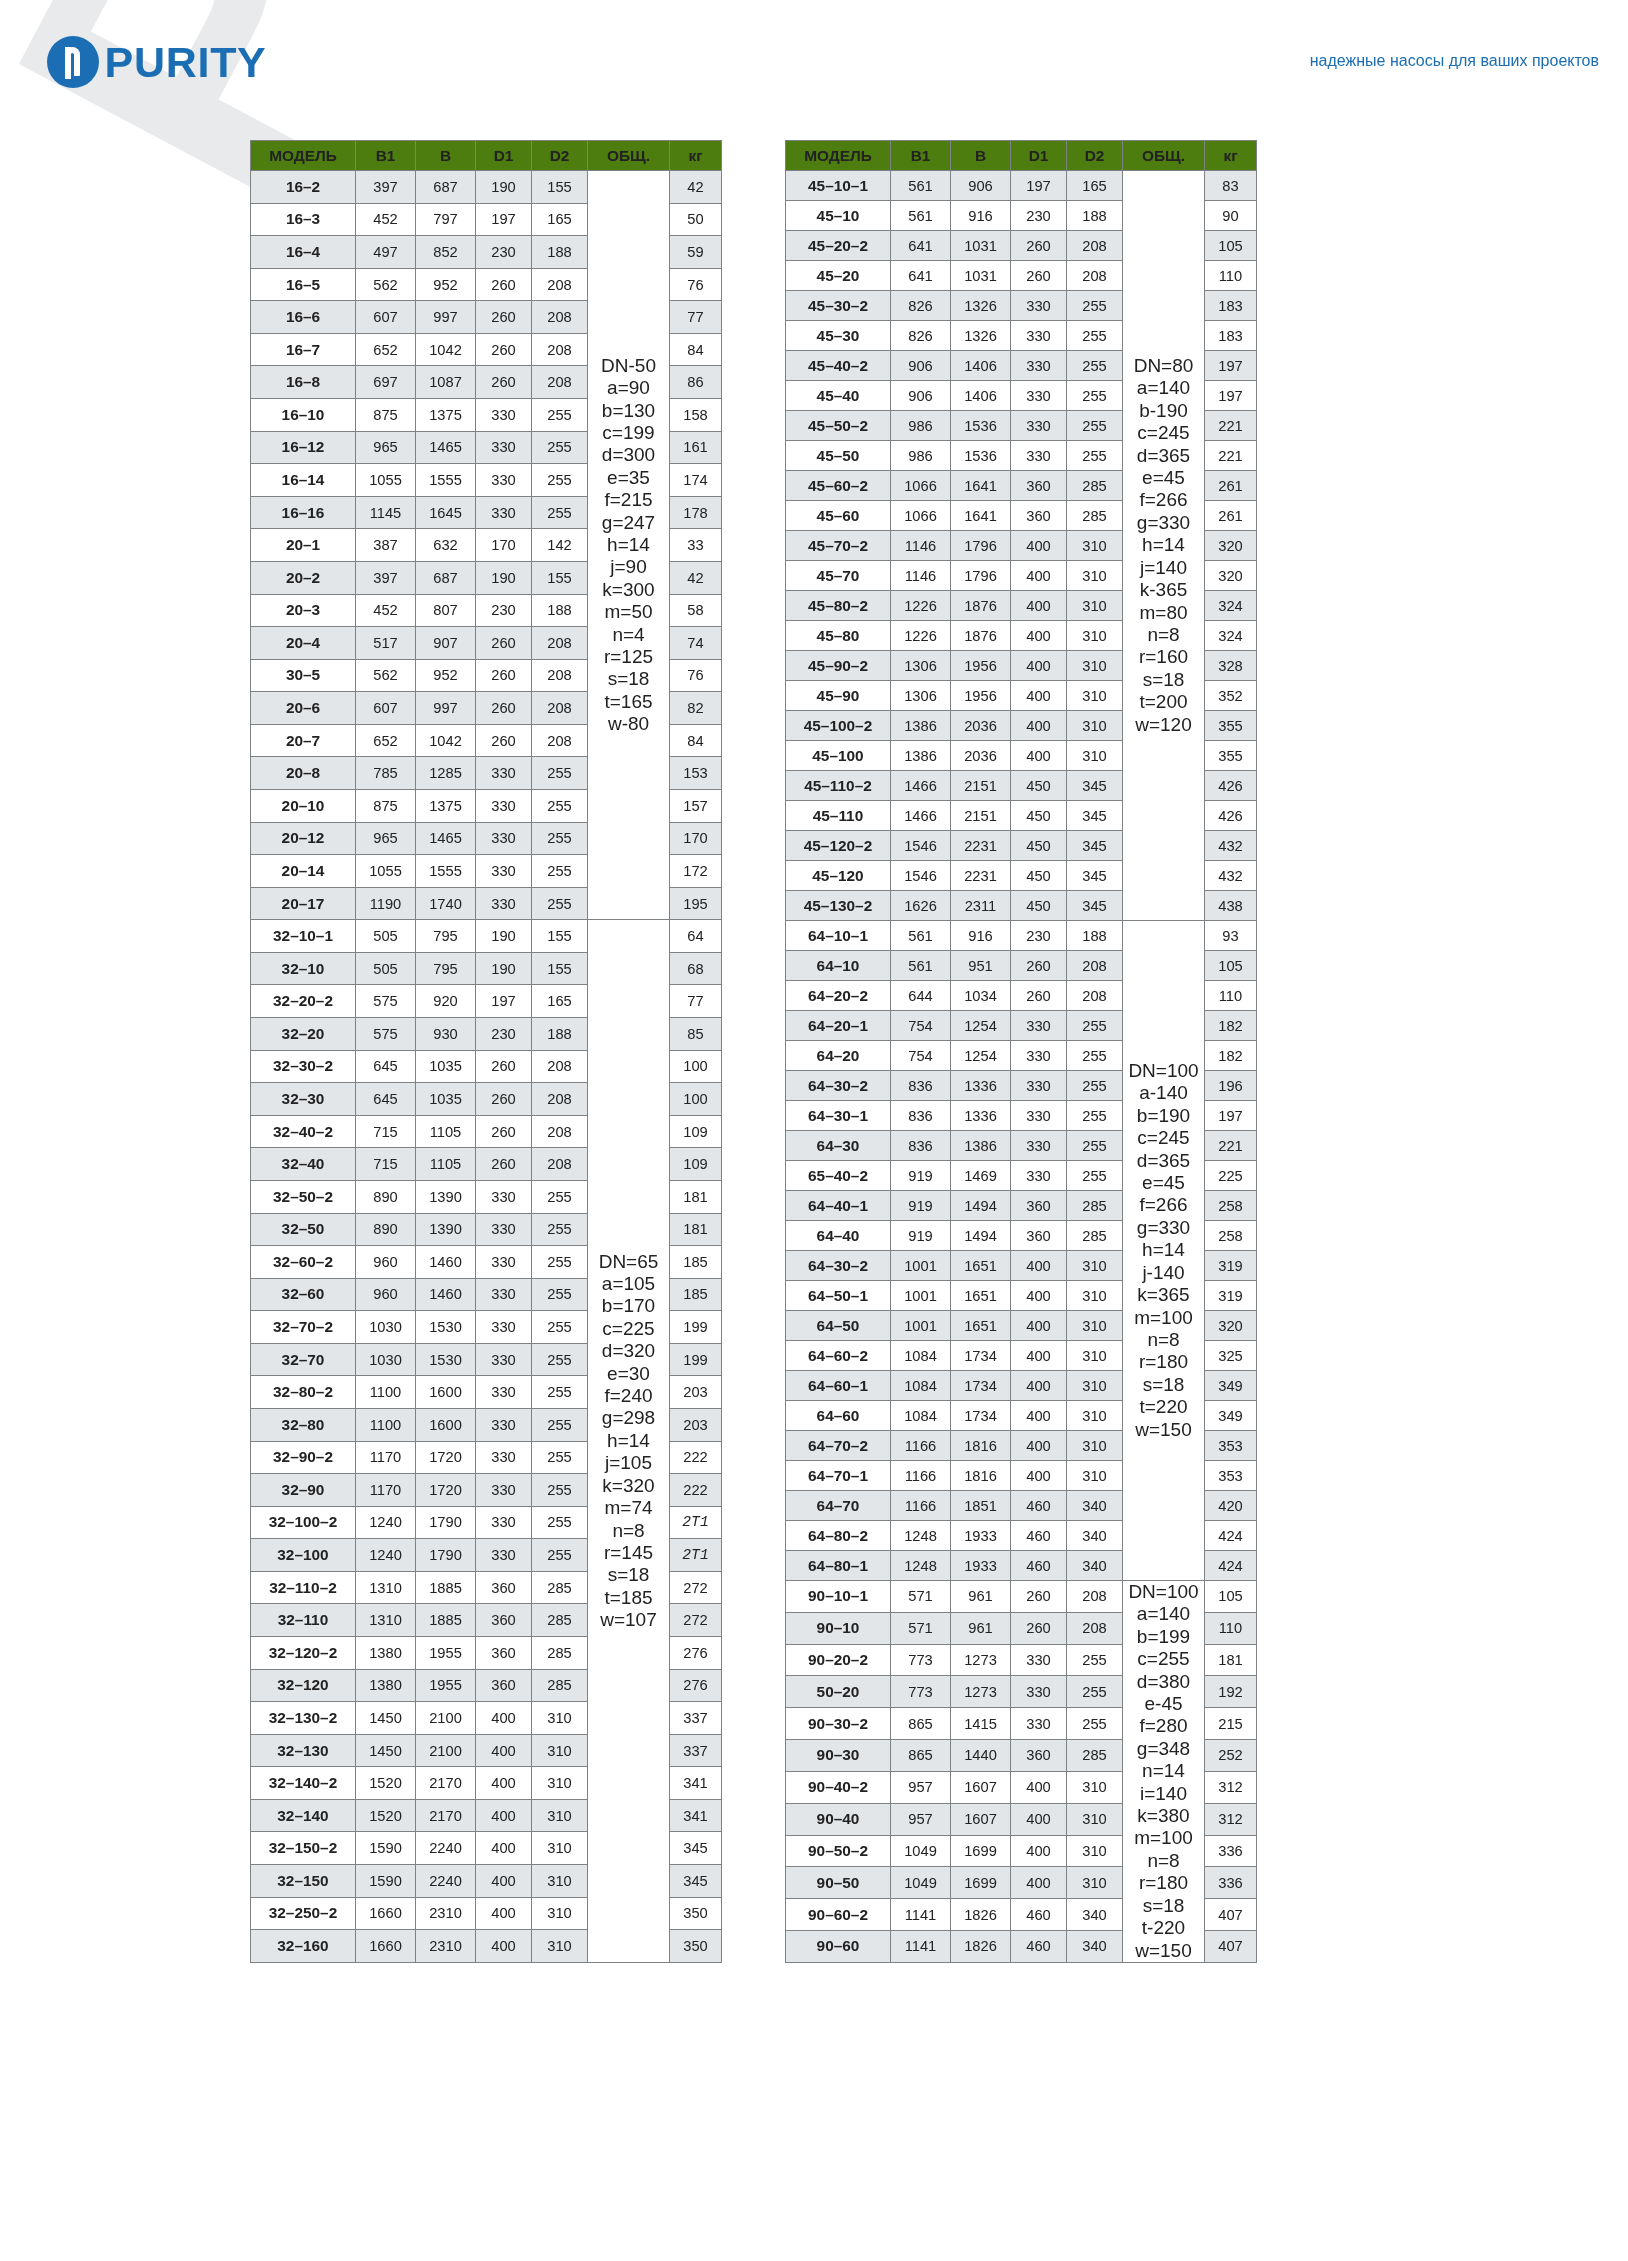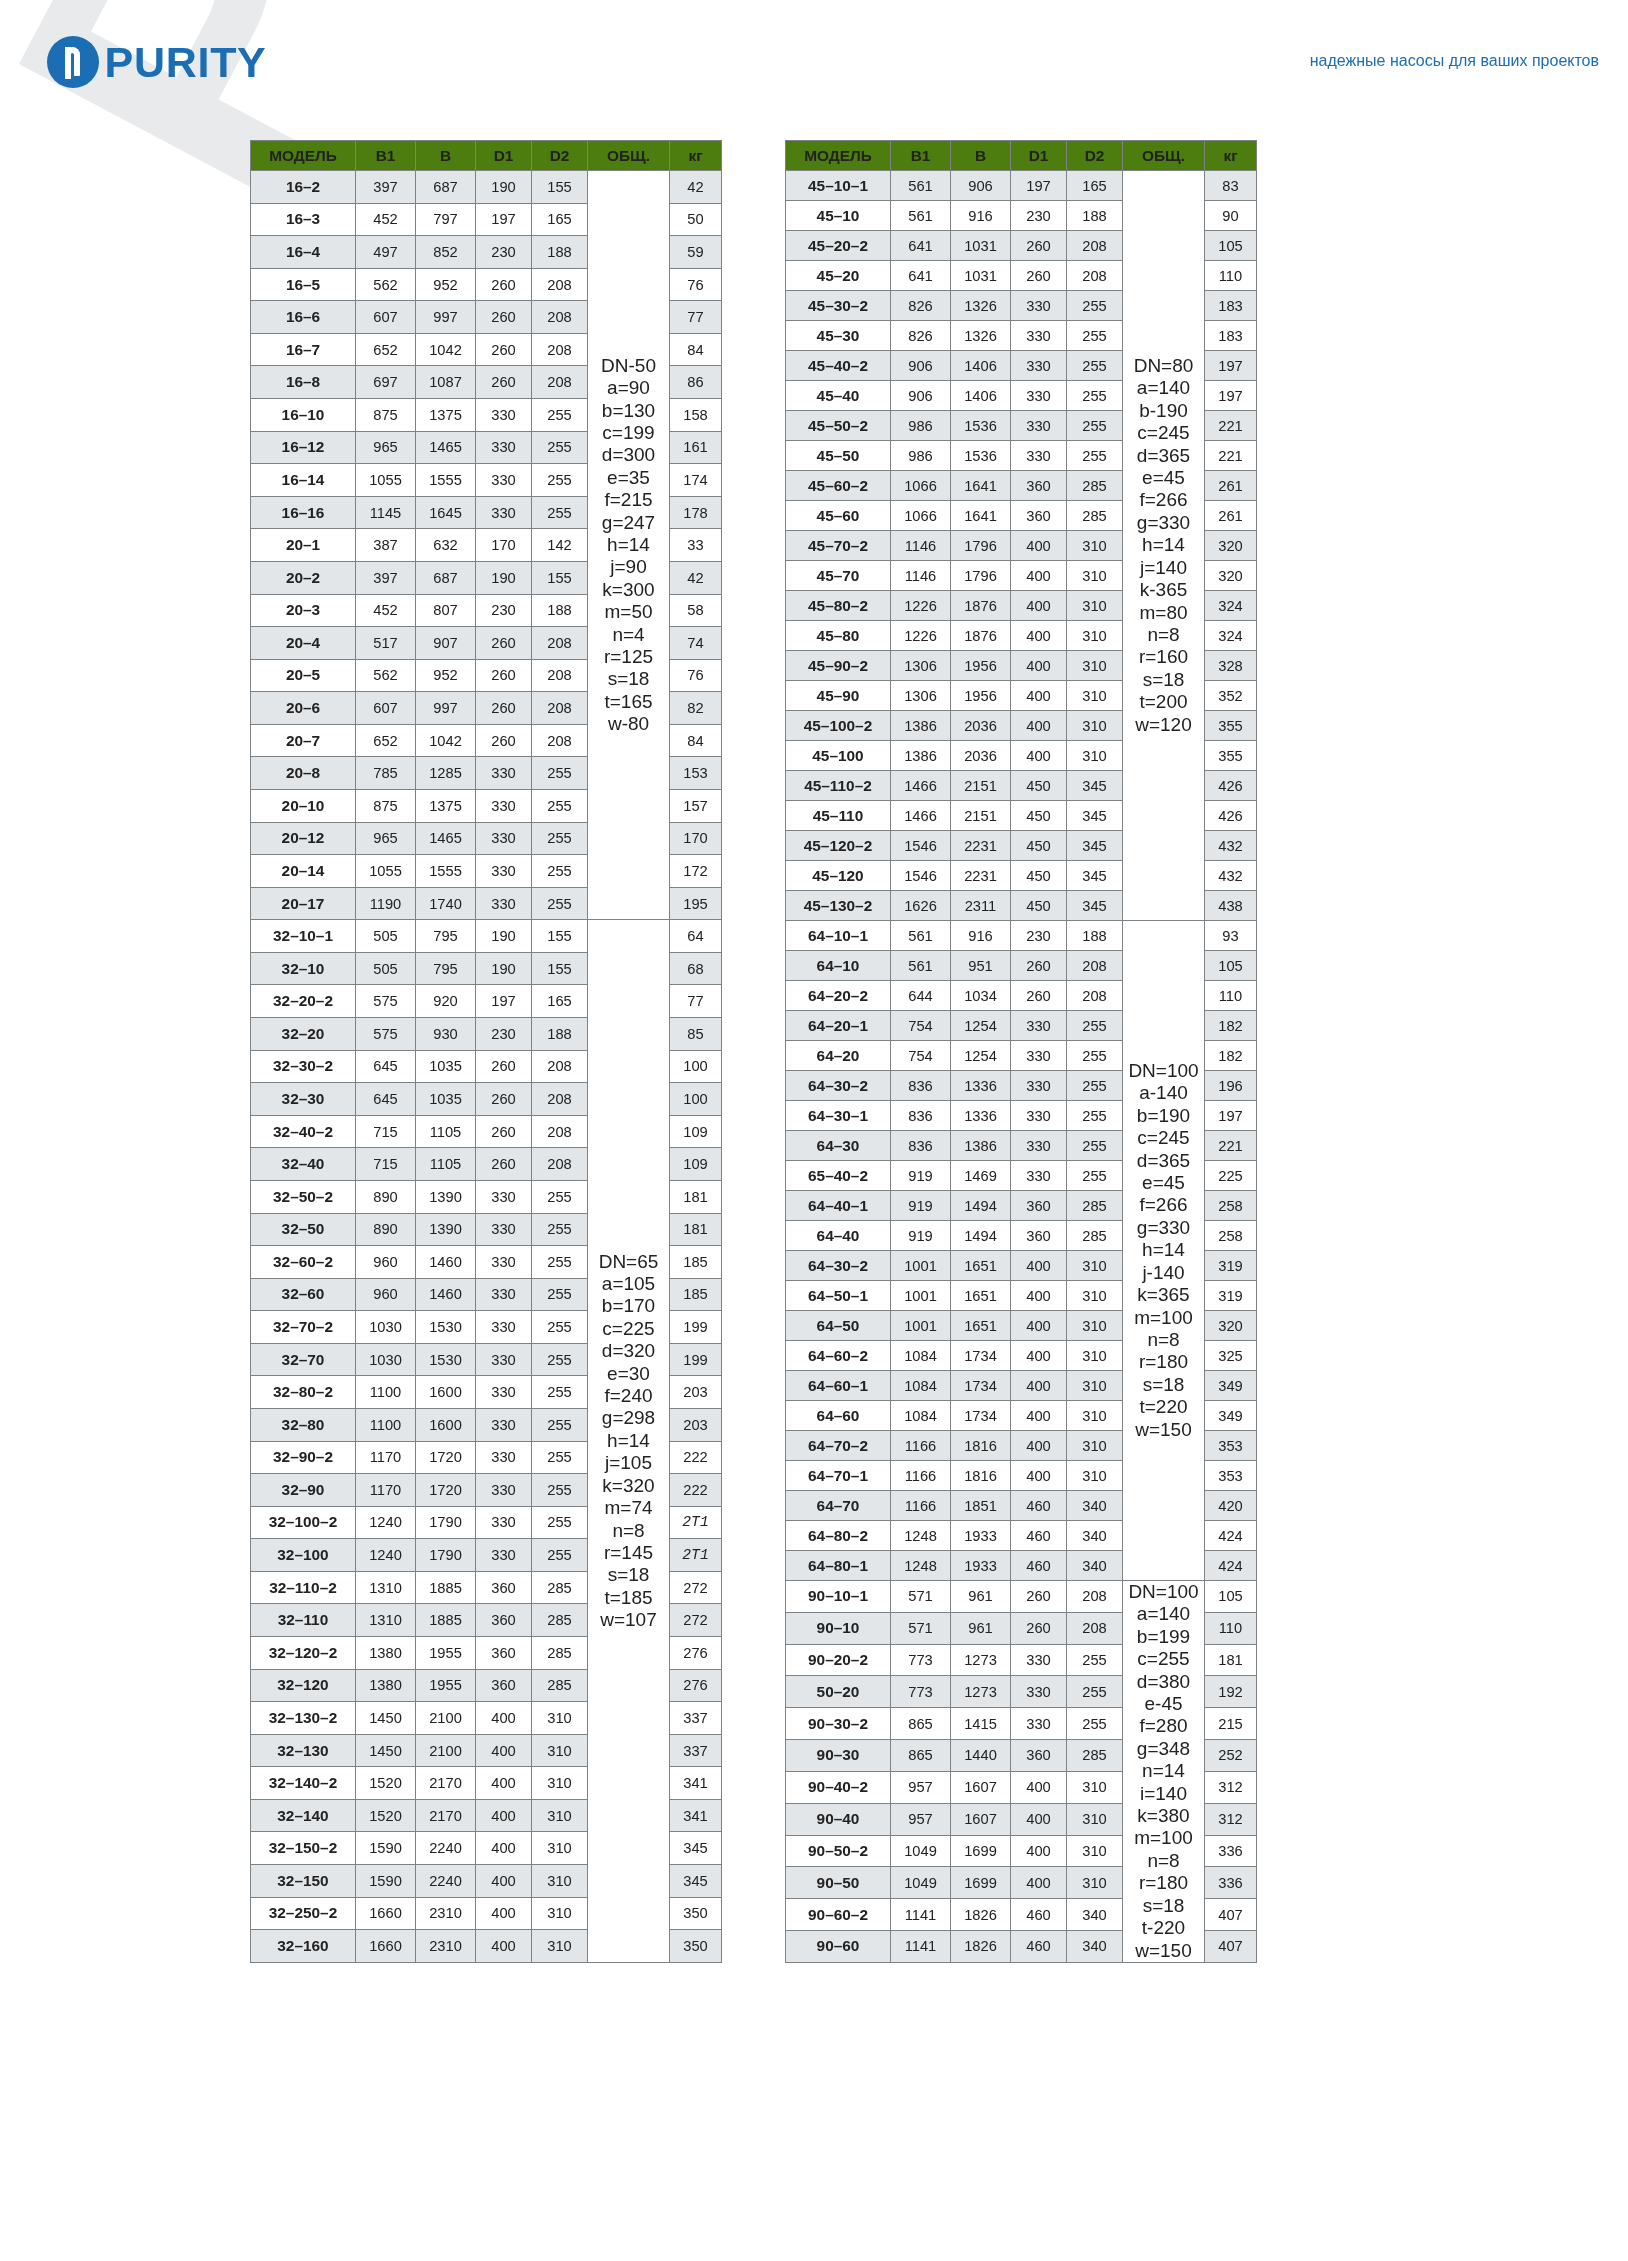--- a/index.html
+++ b/index.html
@@ -307,21 +307,21 @@
         </tr>
         <tr class="odd">
           <td class="model">20–4</td>
           <td class="">517</td>
           <td class="">907</td>
           <td class="">260</td>
           <td class="">208</td>
           <td>74</td>
         </tr>
         <tr class="even">
-          <td class="model">20–5</td>
+          <td class="model">30–5</td>
           <td class="">562</td>
           <td class="">952</td>
           <td class="">260</td>
           <td class="">208</td>
           <td>76</td>
         </tr>
         <tr class="odd">
           <td class="model">20–6</td>
           <td class="">607</td>
           <td class="">997</td>

